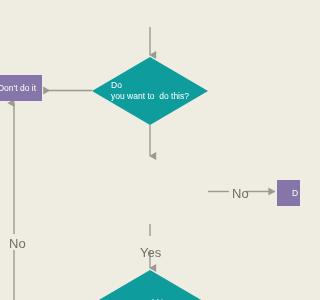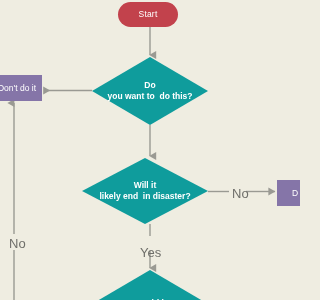--- a/index.html
+++ b/index.html
@@ -94,23 +94,22 @@
     left: 0;
     top: 0;
     width: 100%;
     height: 100%;
     display: flex;
     align-items: center;
     justify-content: center;
     color: #ffffff;
     font-size: 8.5px;
     line-height: 1.3;
-    text-align: center;
+    text-align: left;
     white-space: pre;
-    font-weight: bold;
   }
   .d1 { left: 92px;  top: 57px;  width: 116px; height: 68px; }
   .d2 { left: 82px;  top: 158px; width: 126px; height: 66px; }
   .d3 { left: 92px;  top: 270px; width: 116px; height: 68px; }
 
   
   .edge-label {
     position: absolute;
     color: #6f6f6a;
     font-size: 13px;
@@ -154,35 +153,29 @@
       <line x1="246" y1="191.5" x2="275" y2="191.5" marker-end="url(#arrowRight)"></line>
 
       <line x1="150" y1="224" x2="150" y2="236"></line>
       <line x1="150" y1="251" x2="150" y2="268" marker-end="url(#arrowDown)"></line>
 
       <line x1="14" y1="300" x2="14" y2="250"></line>
       <line x1="14" y1="234" x2="14" y2="103" marker-end="url(#arrowUp)"></line>
     </g>
   </svg>
 
-  <div class="node node-start">Start</div>
 
   <div class="diamond-wrap d1">
     <div class="diamond-shape"></div>
     <div class="diamond-label">Do
 you want to  do this?</div>
   </div>
 
   <div class="node node-box node-dont">Don't do it</div>
 
-  <div class="diamond-wrap d2">
-    <div class="diamond-shape"></div>
-    <div class="diamond-label">Will it
-likely end  in disaster?</div>
-  </div>
 
   <div class="node node-box node-do">D</div>
 
   <div class="diamond-wrap d3">
     <div class="diamond-shape"></div>
     <div class="diamond-label">Would it</div>
   </div>
 
   <div class="edge-label lbl-no-left">No</div>
 

